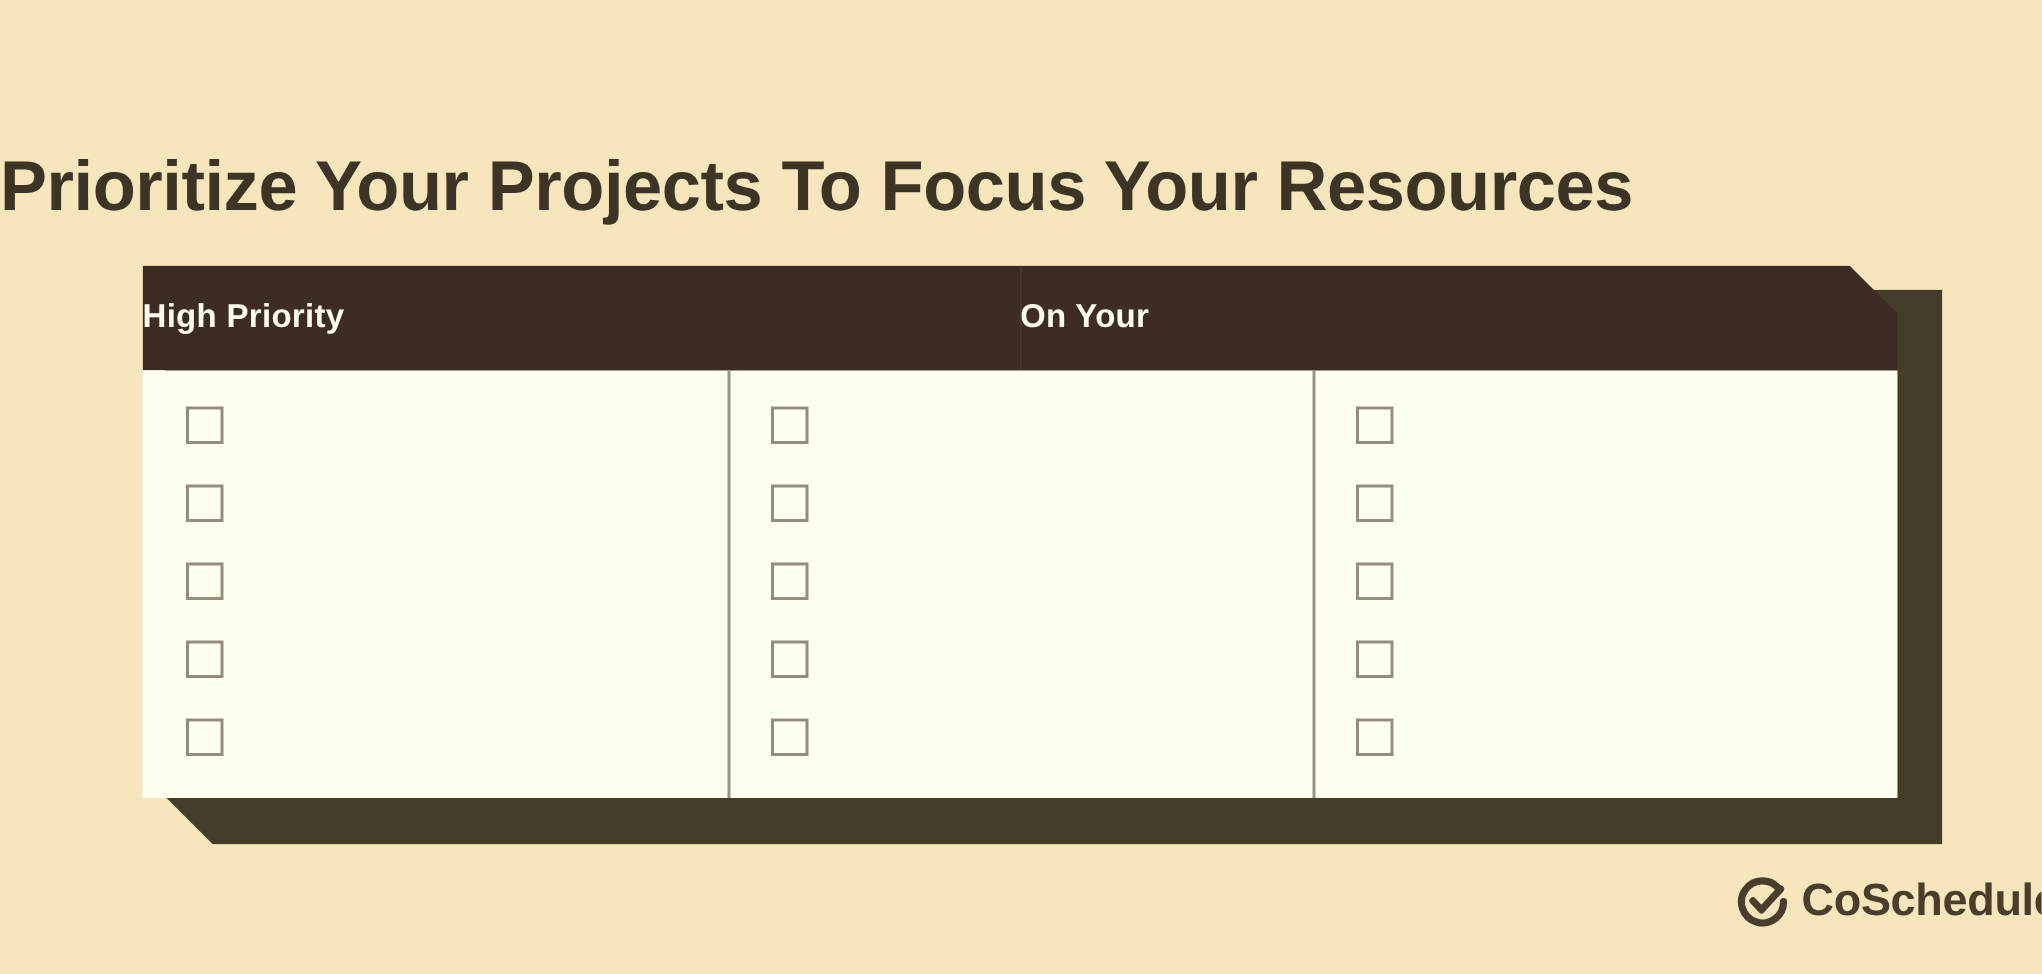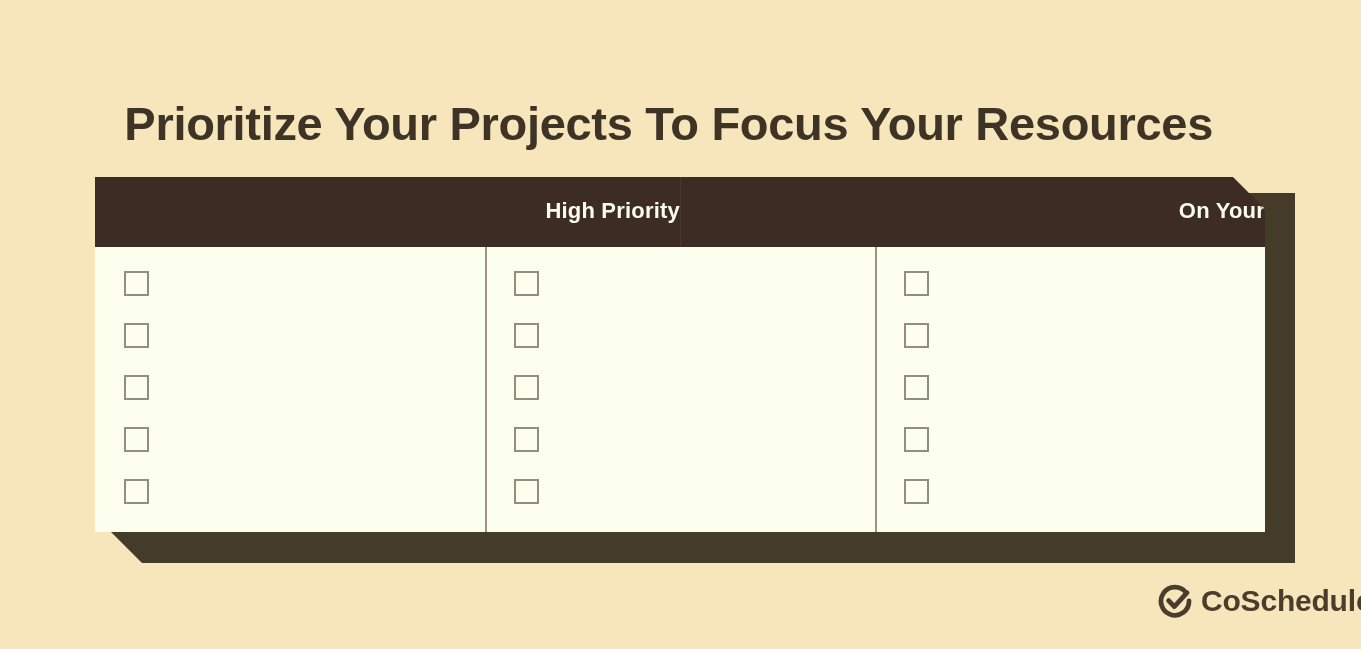--- a/index.html
+++ b/index.html
@@ -14,21 +14,21 @@
     overflow: hidden;
     position: relative;
   }
 
   
   .page-title {
     position: absolute;
     left: 0;
     top: 66px;
     width: 1213px;
-    text-align: right;
+    text-align: left;
     font-size: 47px;
     font-weight: bold;
     letter-spacing: -0.3px;
     color: #3d3426;
     line-height: 1.15;
     white-space: nowrap;
   }
 
   
   .card-wrap {
@@ -58,21 +58,21 @@
     width: 1170px;
     height: 70px;
     background: #3d2c24;
     clip-path: polygon(0 0, 1138px 0, 1170px 32px, 1170px 70px, 0 70px);
     display: flex;
   }
   .header-cell {
     flex: 1 1 0;
     display: flex;
     align-items: center;
-    justify-content: flex-end;
+    justify-content: flex-start;
     color: #fdfbef;
     font-size: 22px;
     font-weight: bold;
     letter-spacing: 0.2px;
     position: relative;
     padding-bottom: 2px;
   }
   .header-cell + .header-cell::before {
     content: "";
     position: absolute;

